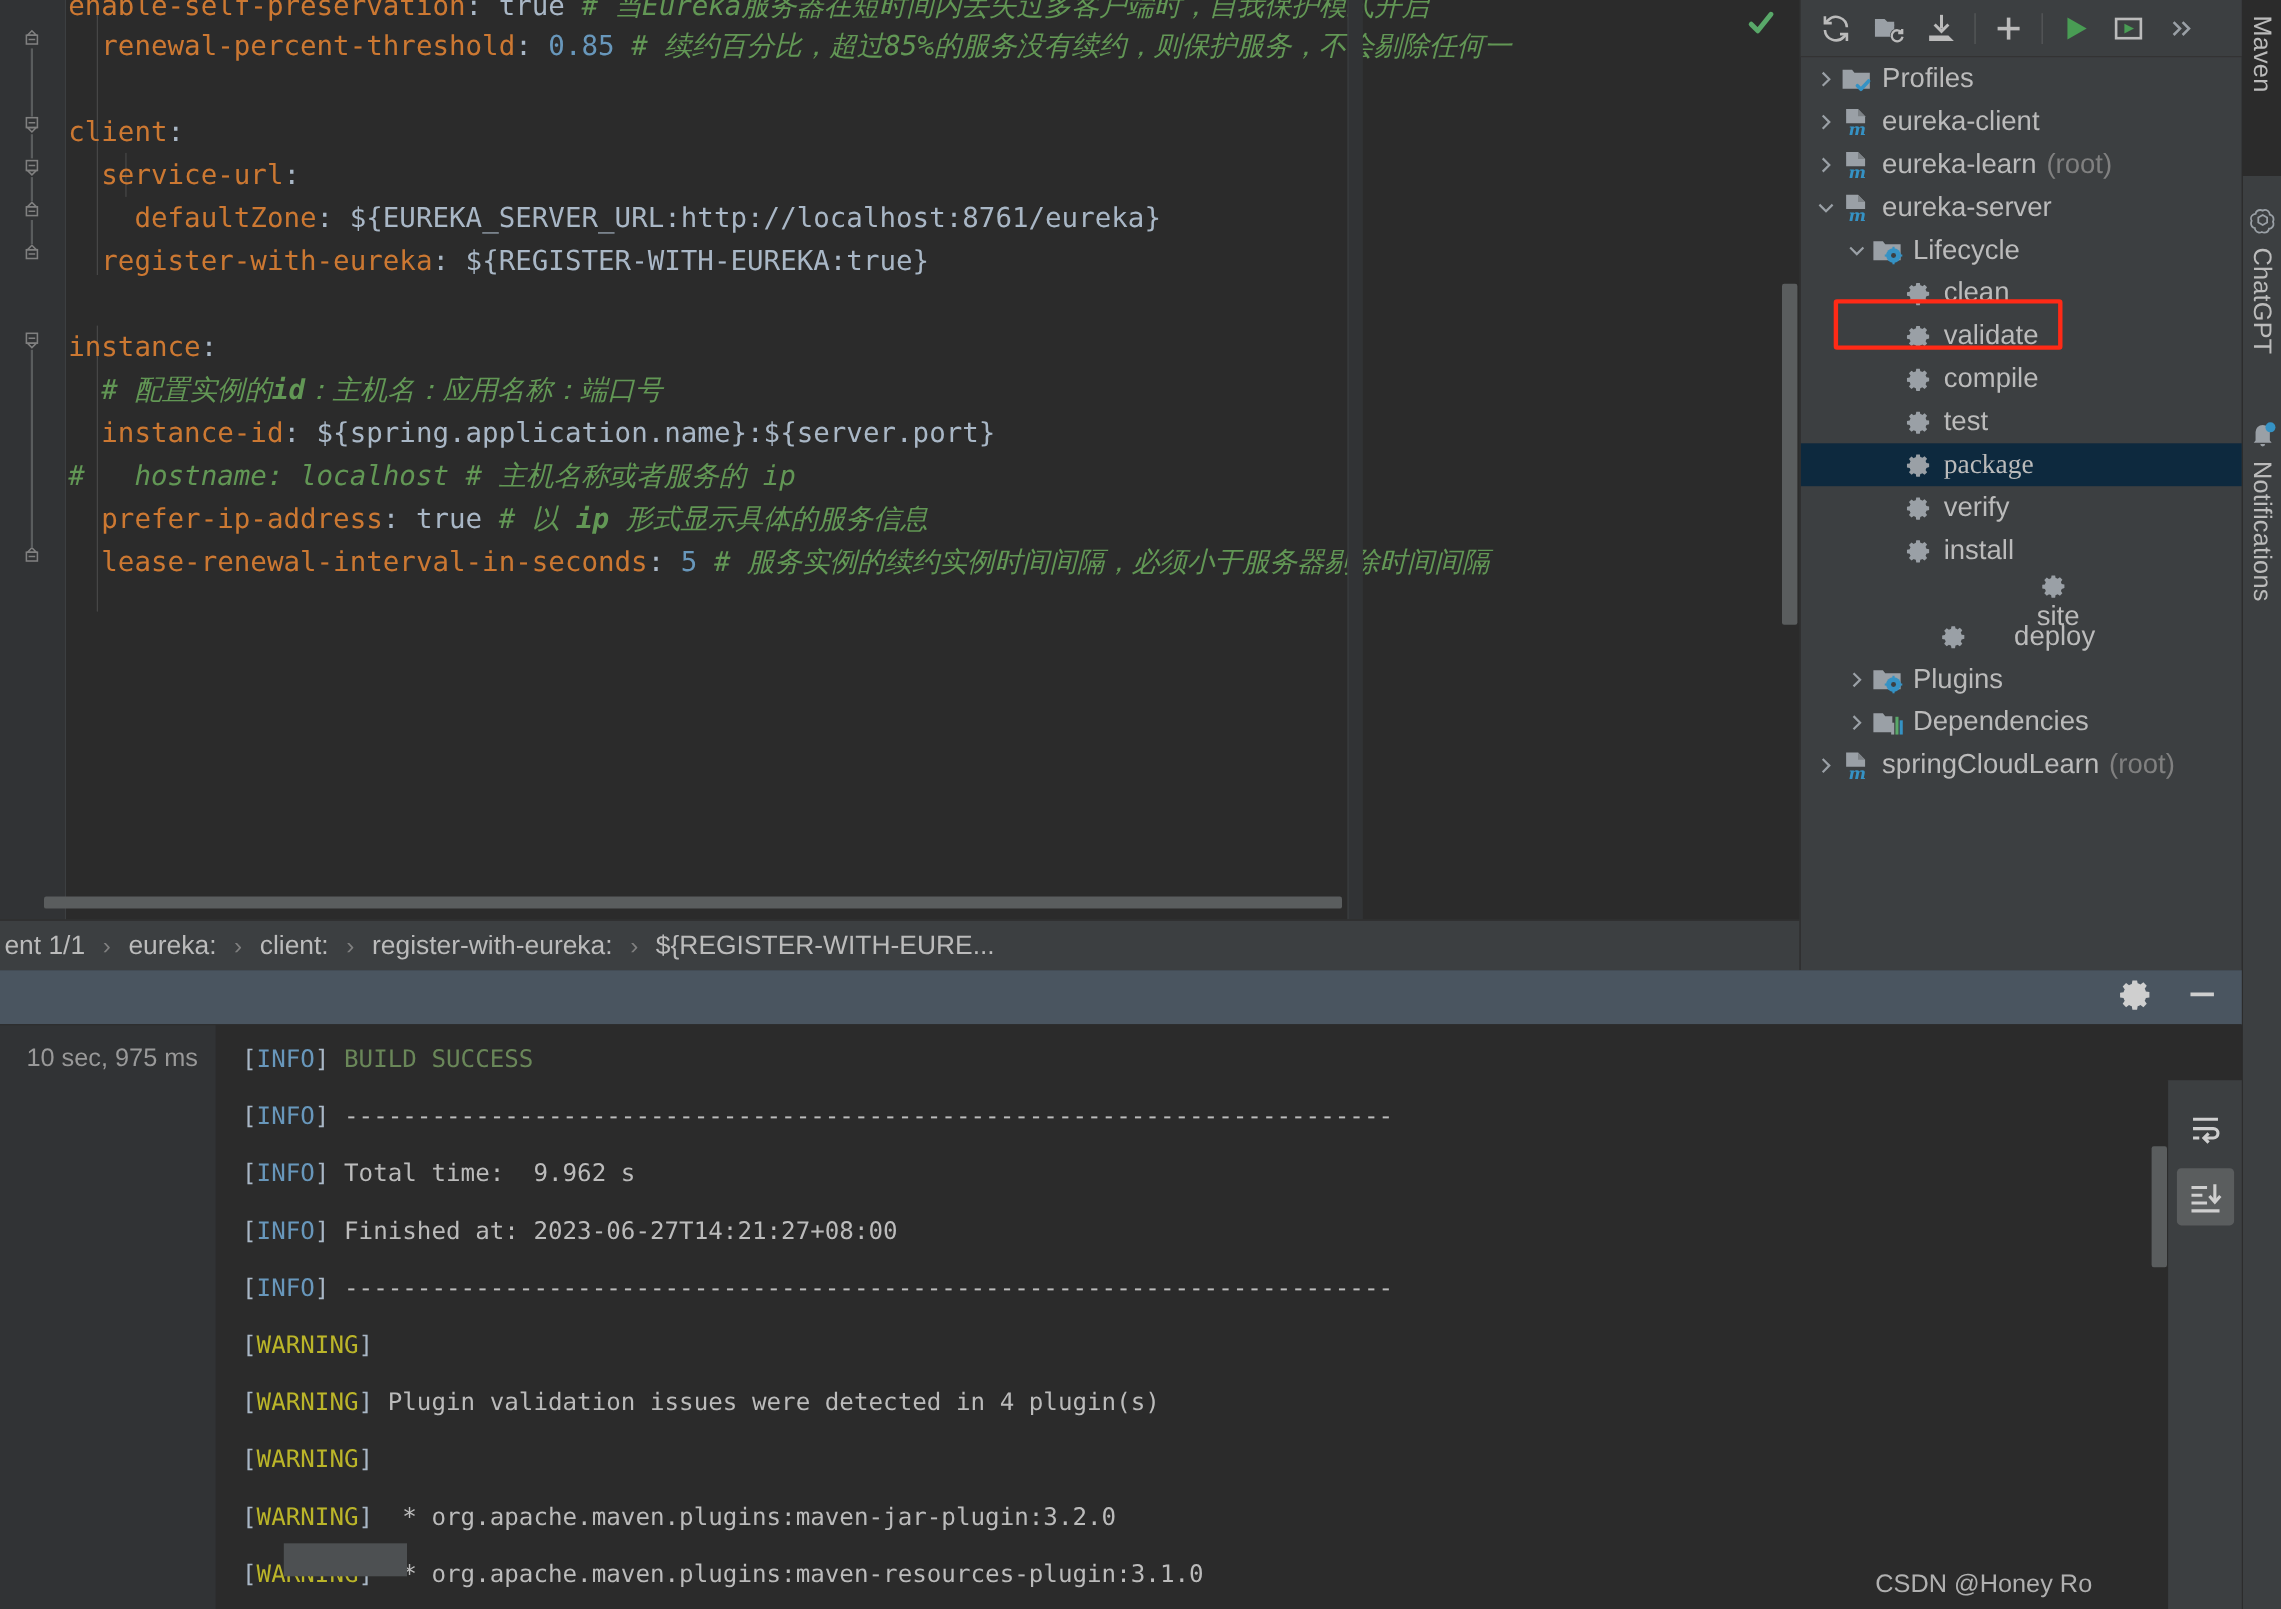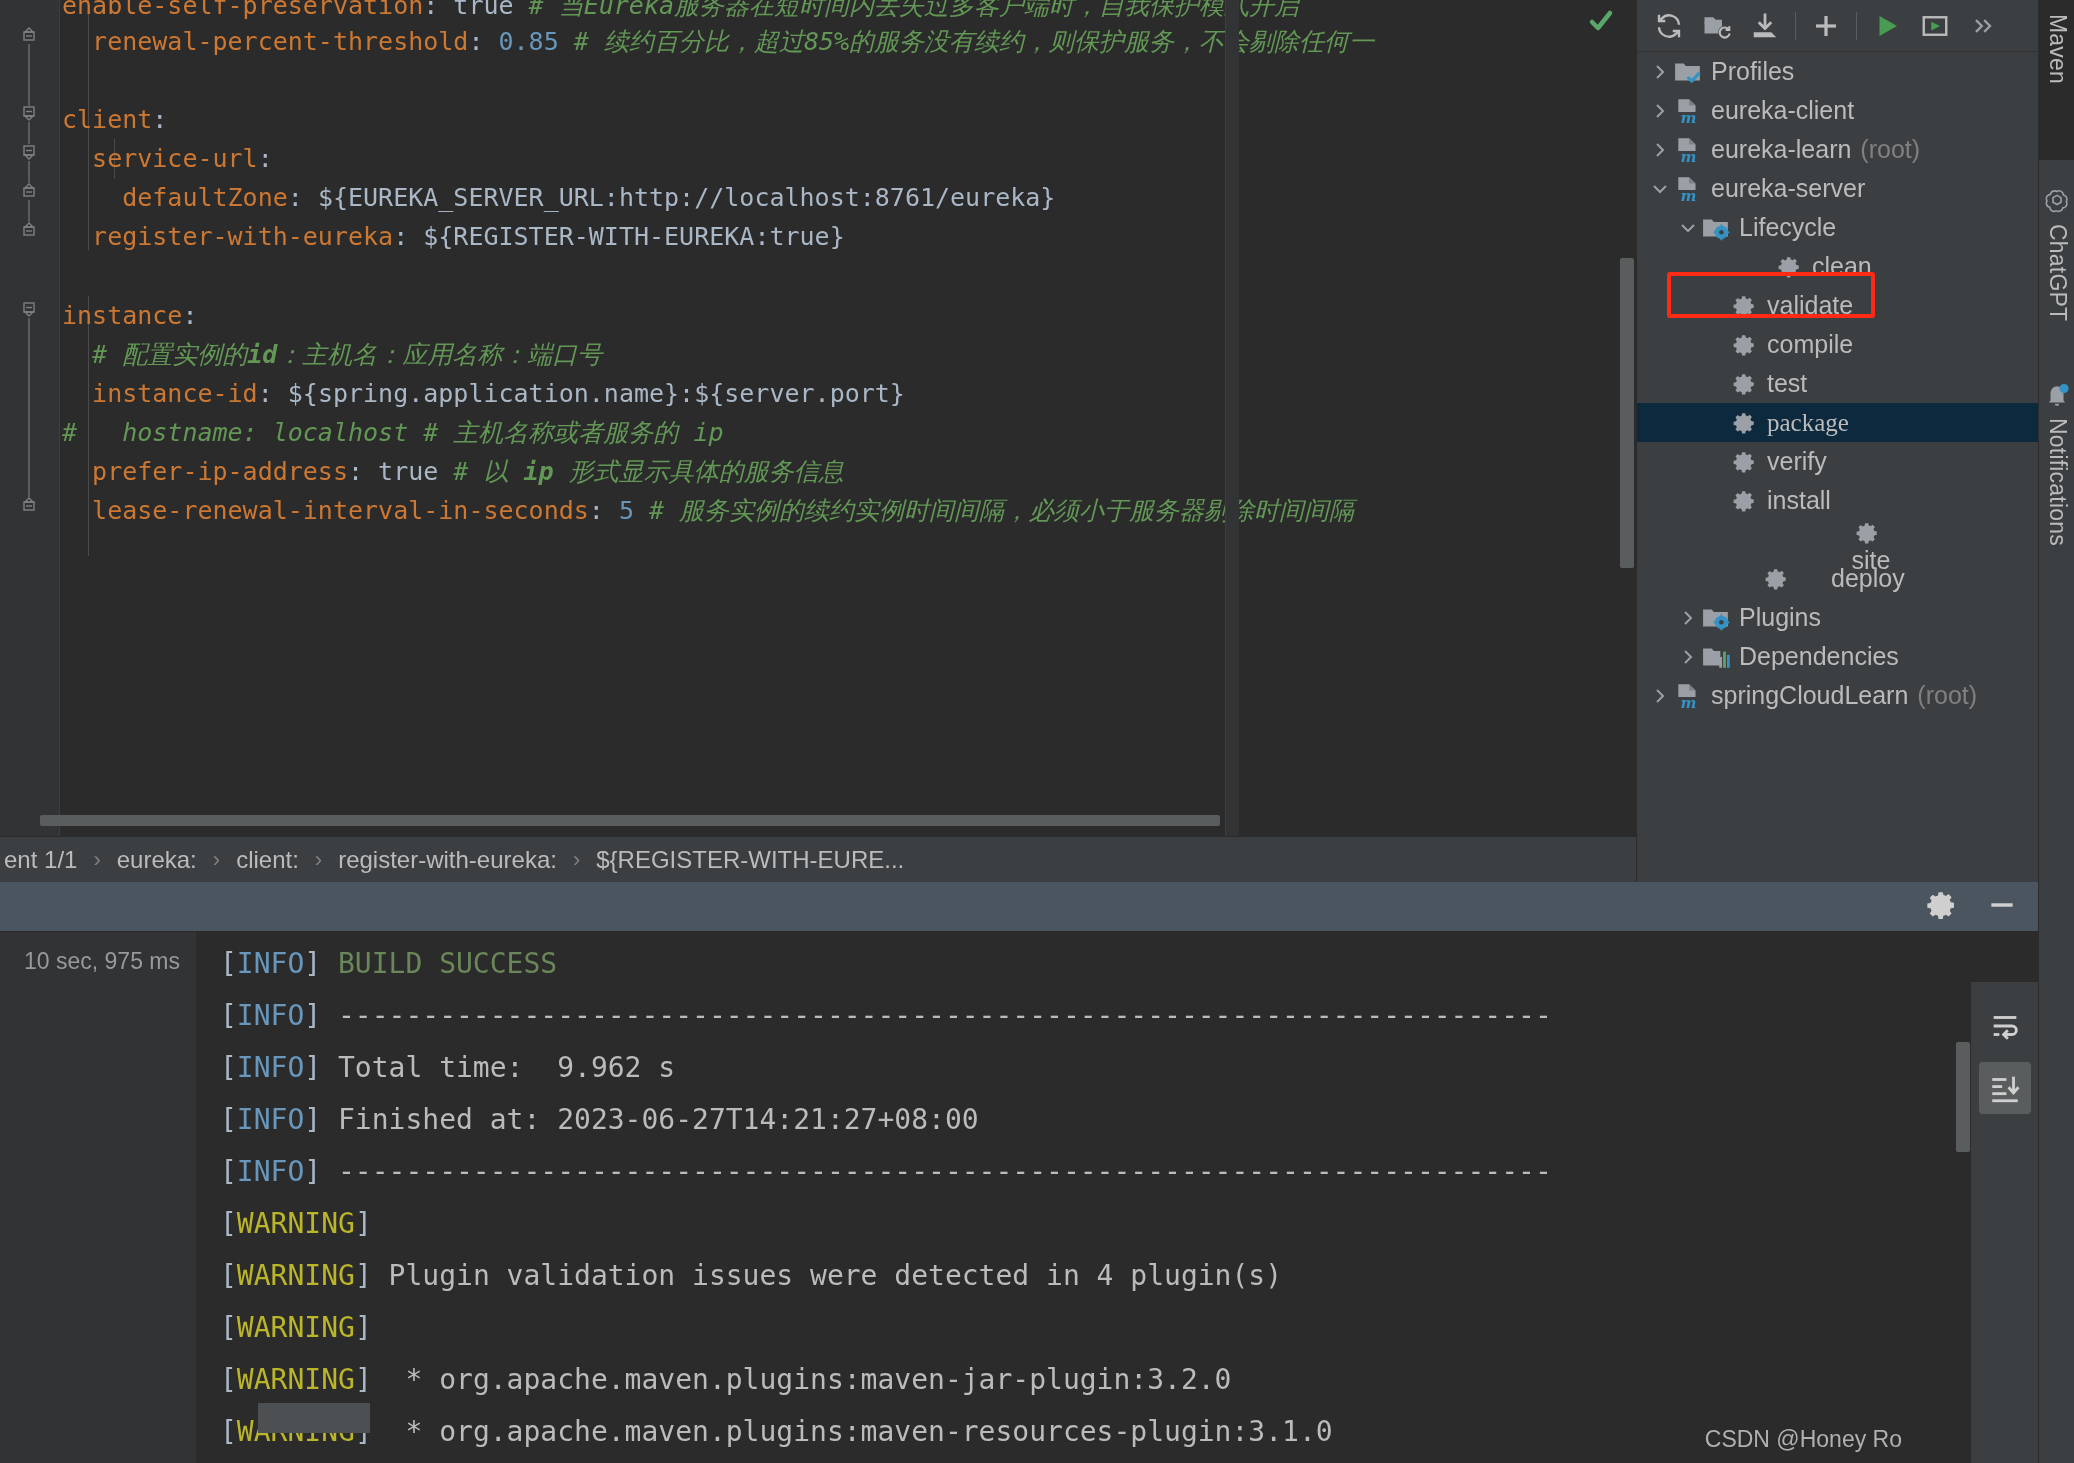--- a/index.html
+++ b/index.html
@@ -186,21 +186,21 @@
   #time-text {
     position: absolute; right: 16px; top: 16px;
     font-size: 23px; color: #999999;
     white-space: nowrap;
   }
   #console {
     position: absolute; left: 196px; top: 0;
     right: 0; height: 531px;
     overflow: hidden;
     font-family: "DejaVu Sans Mono", "Liberation Mono", monospace;
-    font-size: 28px;
+    font-size: 22px;
     line-height: 52px;
     padding-left: 24px; padding-top: 6px;
     color: #bbbbbb;
     white-space: pre;
   }
   .lvl-info { color: #6897bb; }
   .lvl-warn { color: #bbb529; }
   .brk { color: #a9b7c6; }
   .ok { color: #6a8759; }
   .msg { color: #bbbbbb; }
@@ -453,21 +453,21 @@
               <g fill="#3592c4">
                 <rect x="17.1" y="8.6" width="1.8" height="3"></rect>
                 <rect x="17.1" y="20.4" width="1.8" height="3"></rect>
                 <rect x="10.6" y="15.1" width="3" height="1.8"></rect>
                 <rect x="22.4" y="15.1" width="3" height="1.8"></rect>
               </g>
             </svg>
           </span>
           <span class="tlabel">Lifecycle</span>
         </div>
-        <div class="tnode" style="padding-left: 66px; margin-left: 45px;">
+        <div class="tnode" style="padding-left: 66px;">
           <span class="twist"></span>
           <span class="tico">
             <svg width="26" height="26" viewBox="0 0 24 24" fill="#9aa0a6">
               <path d="M12 9.1a2.9 2.9 0 1 0 0 5.8 2.9 2.9 0 0 0 0-5.8zm0 4.3a1.4 1.4 0 1 1 0-2.8 1.4 1.4 0 0 1 0 2.8z"></path>
               <path d="M21 13.5v-3l-2.3-.4c-.2-.6-.4-1.2-.7-1.7l1.3-1.9-2.1-2.1-1.9 1.3c-.5-.3-1.1-.6-1.7-.7L13.2 3h-3l-.4 2.3c-.6.2-1.2.4-1.7.7L6.2 4.7 4.1 6.8l1.3 1.9c-.3.5-.6 1.1-.7 1.7L2.4 10.8v3l2.3.4c.2.6.4 1.2.7 1.7l-1.3 1.9 2.1 2.1 1.9-1.3c.5.3 1.1.6 1.7.7l.4 2.3h3l.4-2.3c.6-.2 1.2-.4 1.7-.7l1.9 1.3 2.1-2.1-1.3-1.9c.3-.5.6-1.1.7-1.7L21 13.5z"></path>
             </svg>
           </span>
           <span class="tlabel">clean</span>
         </div>
         <div class="tnode" style="padding-left: 66px;">

